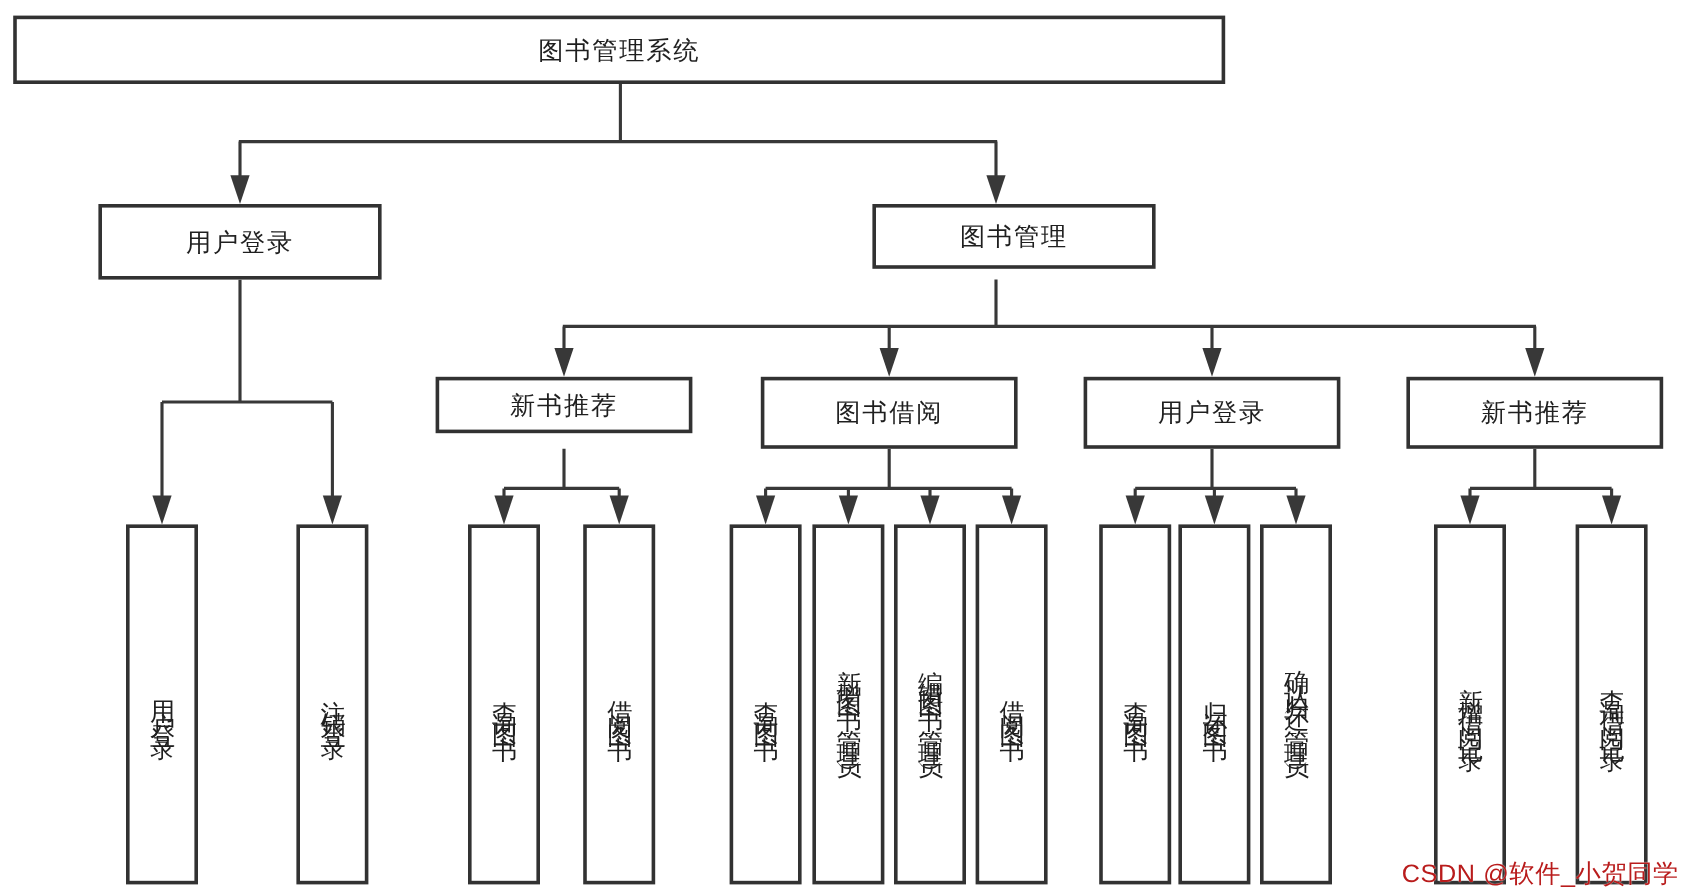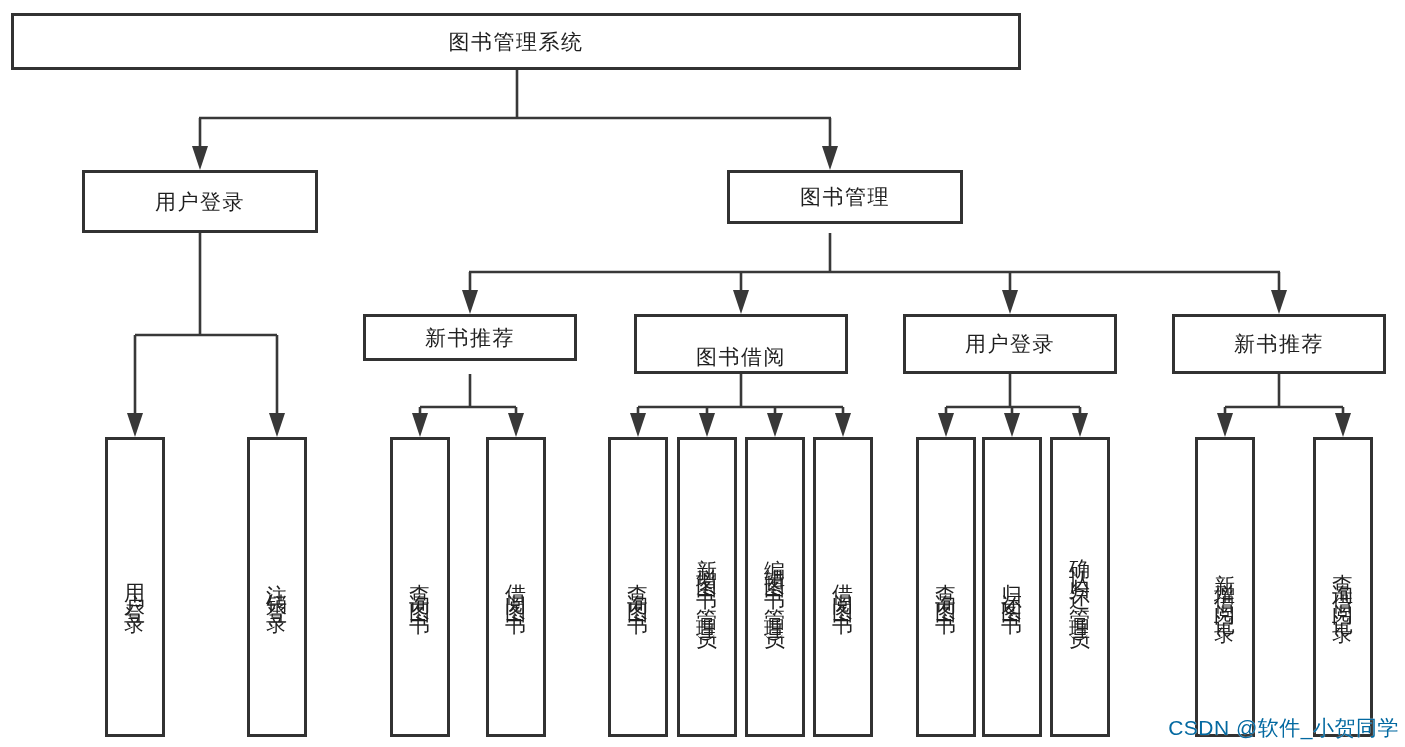--- a/index.html
+++ b/index.html
@@ -19,21 +19,21 @@
   .leaf{
     width:60px;height:300px;top:437px;
     font-size:21px;line-height:1;
   }
   .leaf .vtext{
     writing-mode:vertical-rl;text-orientation:mixed;
     letter-spacing:10px;display:block;
   }
   #watermark{
     position:absolute;right:6px;bottom:5px;z-index:3;
-    font-size:21px;color:#0369a1;letter-spacing:0.5px;
+    font-size:21px;color:#b91c1c;letter-spacing:0.5px;
     text-shadow:0 0 1px #ffffff;
   }
 </style>
 </head>
 <body>
 
 <div id="stage">
 
   <svg class="connectors" viewBox="0 0 1405 747" xmlns="http://www.w3.org/2000/svg">
     <path id="wires" fill="none" stroke="#383838" stroke-width="2.6" d="
@@ -74,21 +74,21 @@
   <div class="node hnode" style="left:82px;top:170px;width:236px;height:63px;">
     <span>用户登录</span>
   </div>
   <div class="node hnode" style="left:727px;top:170px;width:236px;height:54px;">
     <span>图书管理</span>
   </div>
 
   <div class="node hnode" style="left:363px;top:314px;width:214px;height:47px;">
     <span>新书推荐</span>
   </div>
-  <div class="node hnode" style="left:634px;top:314px;width:214px;height:60px;align-items:flex-end;">
+  <div class="node hnode" style="left:634px;top:314px;width:214px;height:60px;">
     <span>图书借阅</span>
   </div>
   <div class="node hnode" style="left:903px;top:314px;width:214px;height:60px;">
     <span>用户登录</span>
   </div>
   <div class="node hnode" style="left:1172px;top:314px;width:214px;height:60px;">
     <span>新书推荐</span>
   </div>
 
   <div class="node leaf" style="left:105px;">

